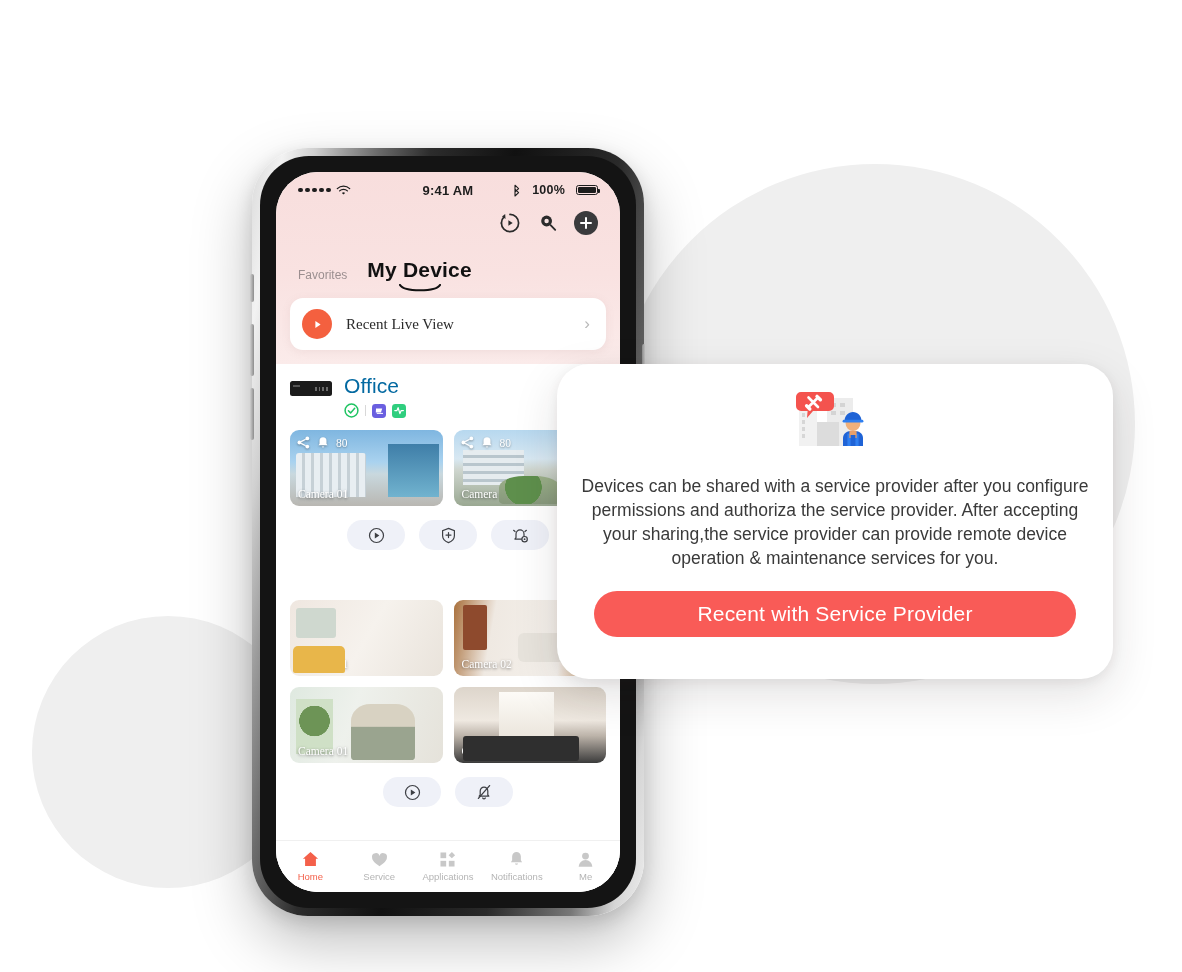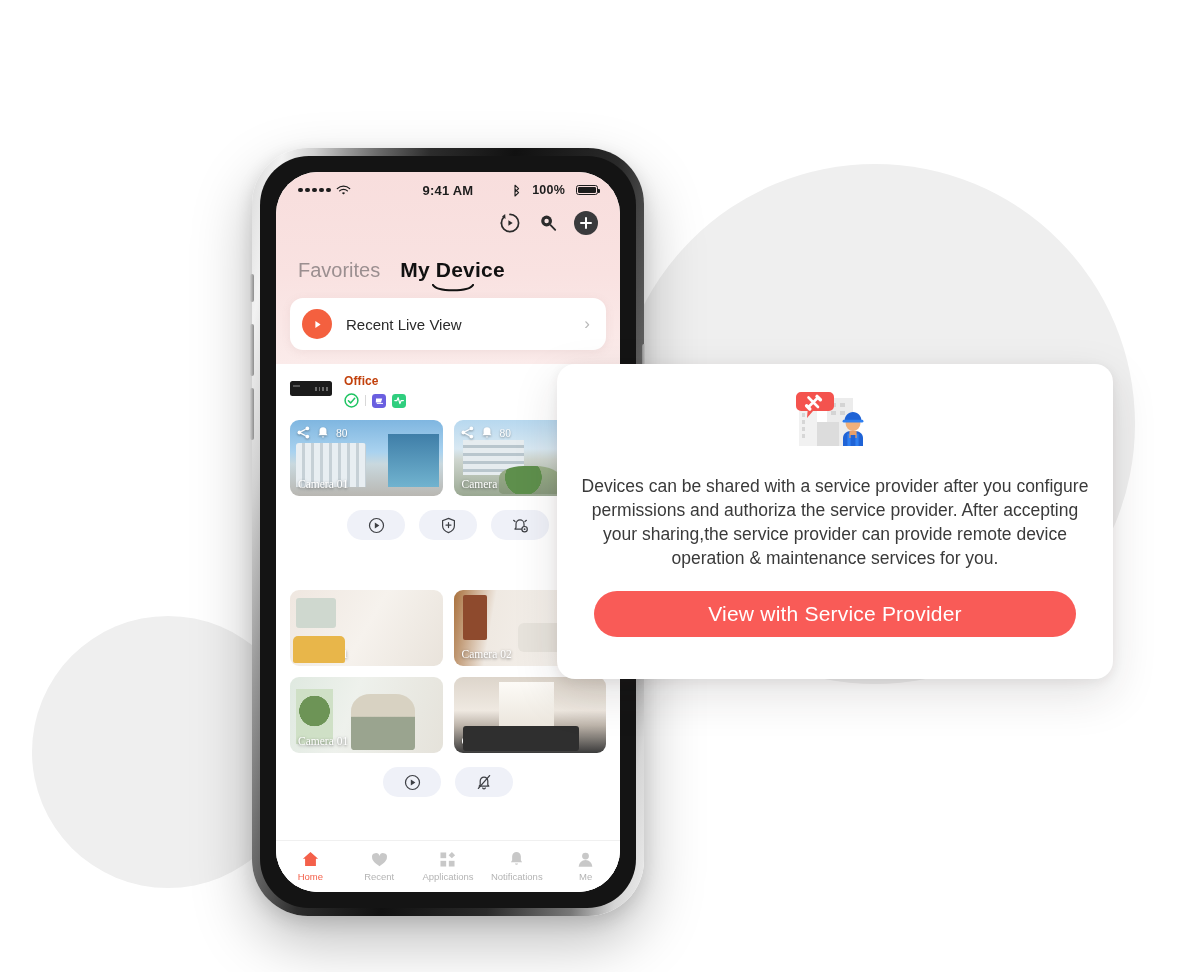--- a/index.html
+++ b/index.html
@@ -84,55 +84,55 @@
     width: 24px; height: 24px; border-radius: 50%; background: #3a3a3c;
     display: flex; align-items: center; justify-content: center;
   }
   #btn-add-device svg { width: 14px; height: 14px; }
 
   
   #tabs {
     display: flex; align-items: flex-end; gap: 20px;
     padding: 8px 22px 0 22px; height: 46px;
   }
-  #tab-favorites { font-size: 20px; color: #9b8f90; padding-bottom: 4px; }
+  #tab-favorites { font-size: 12px; color: #9b8f90; padding-bottom: 4px; }
   #tab-mydevice-wrap { position: relative; padding-bottom: 4px; }
   #tab-mydevice { font-size: 21px; font-weight: 700; color: #111; letter-spacing: .2px; }
   #tab-underline { position: absolute; left: 50%; transform: translateX(-50%); bottom: -9px; }
 
   
   #app-body { flex: 1; overflow: hidden; position: relative; }
 
   
   #recent-live-view {
     margin: 12px 14px 0 14px; height: 52px; background: #fff;
     border-radius: 13px; display: flex; align-items: center; padding: 0 12px;
     box-shadow: 0 2px 10px rgba(150,110,110,.10);
   }
   #recent-play-badge {
     width: 30px; height: 30px; border-radius: 50%; background: #f4603f;
     display: flex; align-items: center; justify-content: center; flex: 0 0 auto;
   }
-  #recent-live-view-label { margin-left: 14px; font-size: 15px; color: #2a2a2a; flex: 1; }
+  #recent-live-view-label { margin-left: 14px; font-size: 15px; color: #2a2a2a; flex: 1; font-family: Liberation Serif, serif; }
   #recent-chevron { color: #b9b9b9; font-size: 17px; margin-right: 4px; }
 
   
   .group-section { background: #fff; margin-top: 14px; padding: 10px 14px 14px 14px; }
   .group-header { display: flex; align-items: flex-start; }
   .device-box {
     width: 42px; height: 15px; background: #1b1b1b; border-radius: 2.5px;
     margin-top: 7px; flex: 0 0 auto; position: relative; overflow: hidden;
   }
   .device-box::before {
     content: ""; position: absolute; left: 3px; top: 4px; width: 7px; height: 1.5px; background: #555;
   }
   .device-box .leds { position: absolute; right: 4px; top: 5.5px; display: flex; gap: 2px; }
   .device-box .leds i { width: 1.8px; height: 4px; background: #6a6a6a; display: block; }
   .group-meta { margin-left: 12px; flex: 1; }
-  .group-title { font-size: 12px; font-weight: 700; color: #c2410c; letter-spacing: .1px; }
+  .group-title { font-size: 21px; font-weight: 400; color: #0369a1; letter-spacing: .1px; }
   .group-badges { display: flex; align-items: center; gap: 6px; margin-top: 5px; height: 15px; }
   .badge-sep { width: 1px; height: 11px; background: #d8d8d8; }
   .badge-sq { width: 14px; height: 14px; border-radius: 3.4px; display: flex; align-items: center; justify-content: center; }
   .badge-sq.purple { background: #6a5fe0; }
   .badge-sq.green { background: #2fce7e; }
   #office-list-icon { margin-top: 4px; color: #9a9a9a; }
 
   
   .cam-grid { display: grid; grid-template-columns: 1fr 1fr; gap: 11px; margin-top: 12px; font-family: Liberation Serif, serif; }
   .cam-tile {
@@ -197,21 +197,21 @@
   .tabitem {
     flex: 1; display: flex; flex-direction: column; align-items: center; gap: 2px;
     font-size: 9.5px; color: #b4b4b4;
   }
   .tabitem.active { color: #f4604a; }
   .tabitem svg { width: 19px; height: 19px; }
 
   
   #dialog-card {
     position: absolute; left: 557px; top: 320px; width: 556px; height: 315px;
-    background: #fff; border-radius: 18px;
+    background: #fff; border-radius: 32px;
     box-shadow: 0 16px 46px rgba(40,30,30,.13), 0 3px 12px rgba(40,30,30,.07);
     display: flex; flex-direction: column; align-items: center;
     padding: 22px 24px 24px 24px;
   }
   #dialog-illustration { width: 108px; height: 72px; }
   #dialog-text {
     margin-top: 16px; text-align: center; font-size: 17.5px; line-height: 1.38;
     color: #3a3a3a; max-width: 510px;
   }
   #share-with-service-provider-button {
@@ -443,21 +443,21 @@
             <div class="tabitem active">
               <svg viewBox="0 0 20 20">
                   <path d="M10 2.2 18 9.2h-2.3v7.6H4.3V9.2H2z" fill="#f4604a"></path>
                 </svg>
               <span>Home</span>
             </div>
             <div class="tabitem">
               <svg viewBox="0 0 20 20">
                   <path d="M10 17.2C5.4 13.9 2.2 11.4 2.2 8a3.8 3.8 0 0 1 7.8-1.6A3.8 3.8 0 0 1 17.8 8c0 3.4-3.2 5.9-7.8 9.2z" fill="#c8c8c8"></path>
                 </svg>
-              <span>Recent</span>
+              <span>Service</span>
             </div>
             <div class="tabitem">
               <svg viewBox="0 0 20 20">
                 <rect x="2.6" y="2.6" width="6" height="6" fill="#c8c8c8"></rect>
                 <path d="M14.6 2 18 5.4l-3.4 3.4L11.2 5.4z" fill="#c8c8c8"></path>
                 <rect x="2.6" y="11.4" width="6" height="6" fill="#c8c8c8"></rect>
                 <rect x="11.4" y="11.4" width="6" height="6" fill="#c8c8c8"></rect>
               </svg>
               <span>Applications</span>
             </div>
@@ -507,16 +507,16 @@
       <path d="M66.4 60V47.6h11.2V60z" fill="#2f7ff0"></path>
       <rect x="68.4" y="45" width="7.2" height="7" fill="#e8a06a"></rect>
       <circle cx="72" cy="37.5" r="7.4" fill="#f0b07a"></circle>
       <path d="M63.6 34.6c0-5 3.8-8.6 8.4-8.6s8.4 3.6 8.4 8.6z" fill="#1f63d6"></path>
       <rect x="61.6" y="33.8" width="20.8" height="2.8" rx="1.4" fill="#2f7ff0"></rect>
       <rect x="69.6" y="49" width="4.8" height="11" fill="#1f63d6"></rect>
     </svg>
 
     <div id="dialog-text">Devices can be shared with a service provider after you configure permissions and authoriza the service provider. After accepting your sharing,the service provider can provide remote device operation &amp; maintenance services for you.</div>
 
-    <button id="share-with-service-provider-button">View with Service Provider</button>
+    <button id="share-with-service-provider-button">Recent with Service Provider</button>
   </div>
 
 </div>
 
 </body></html>

